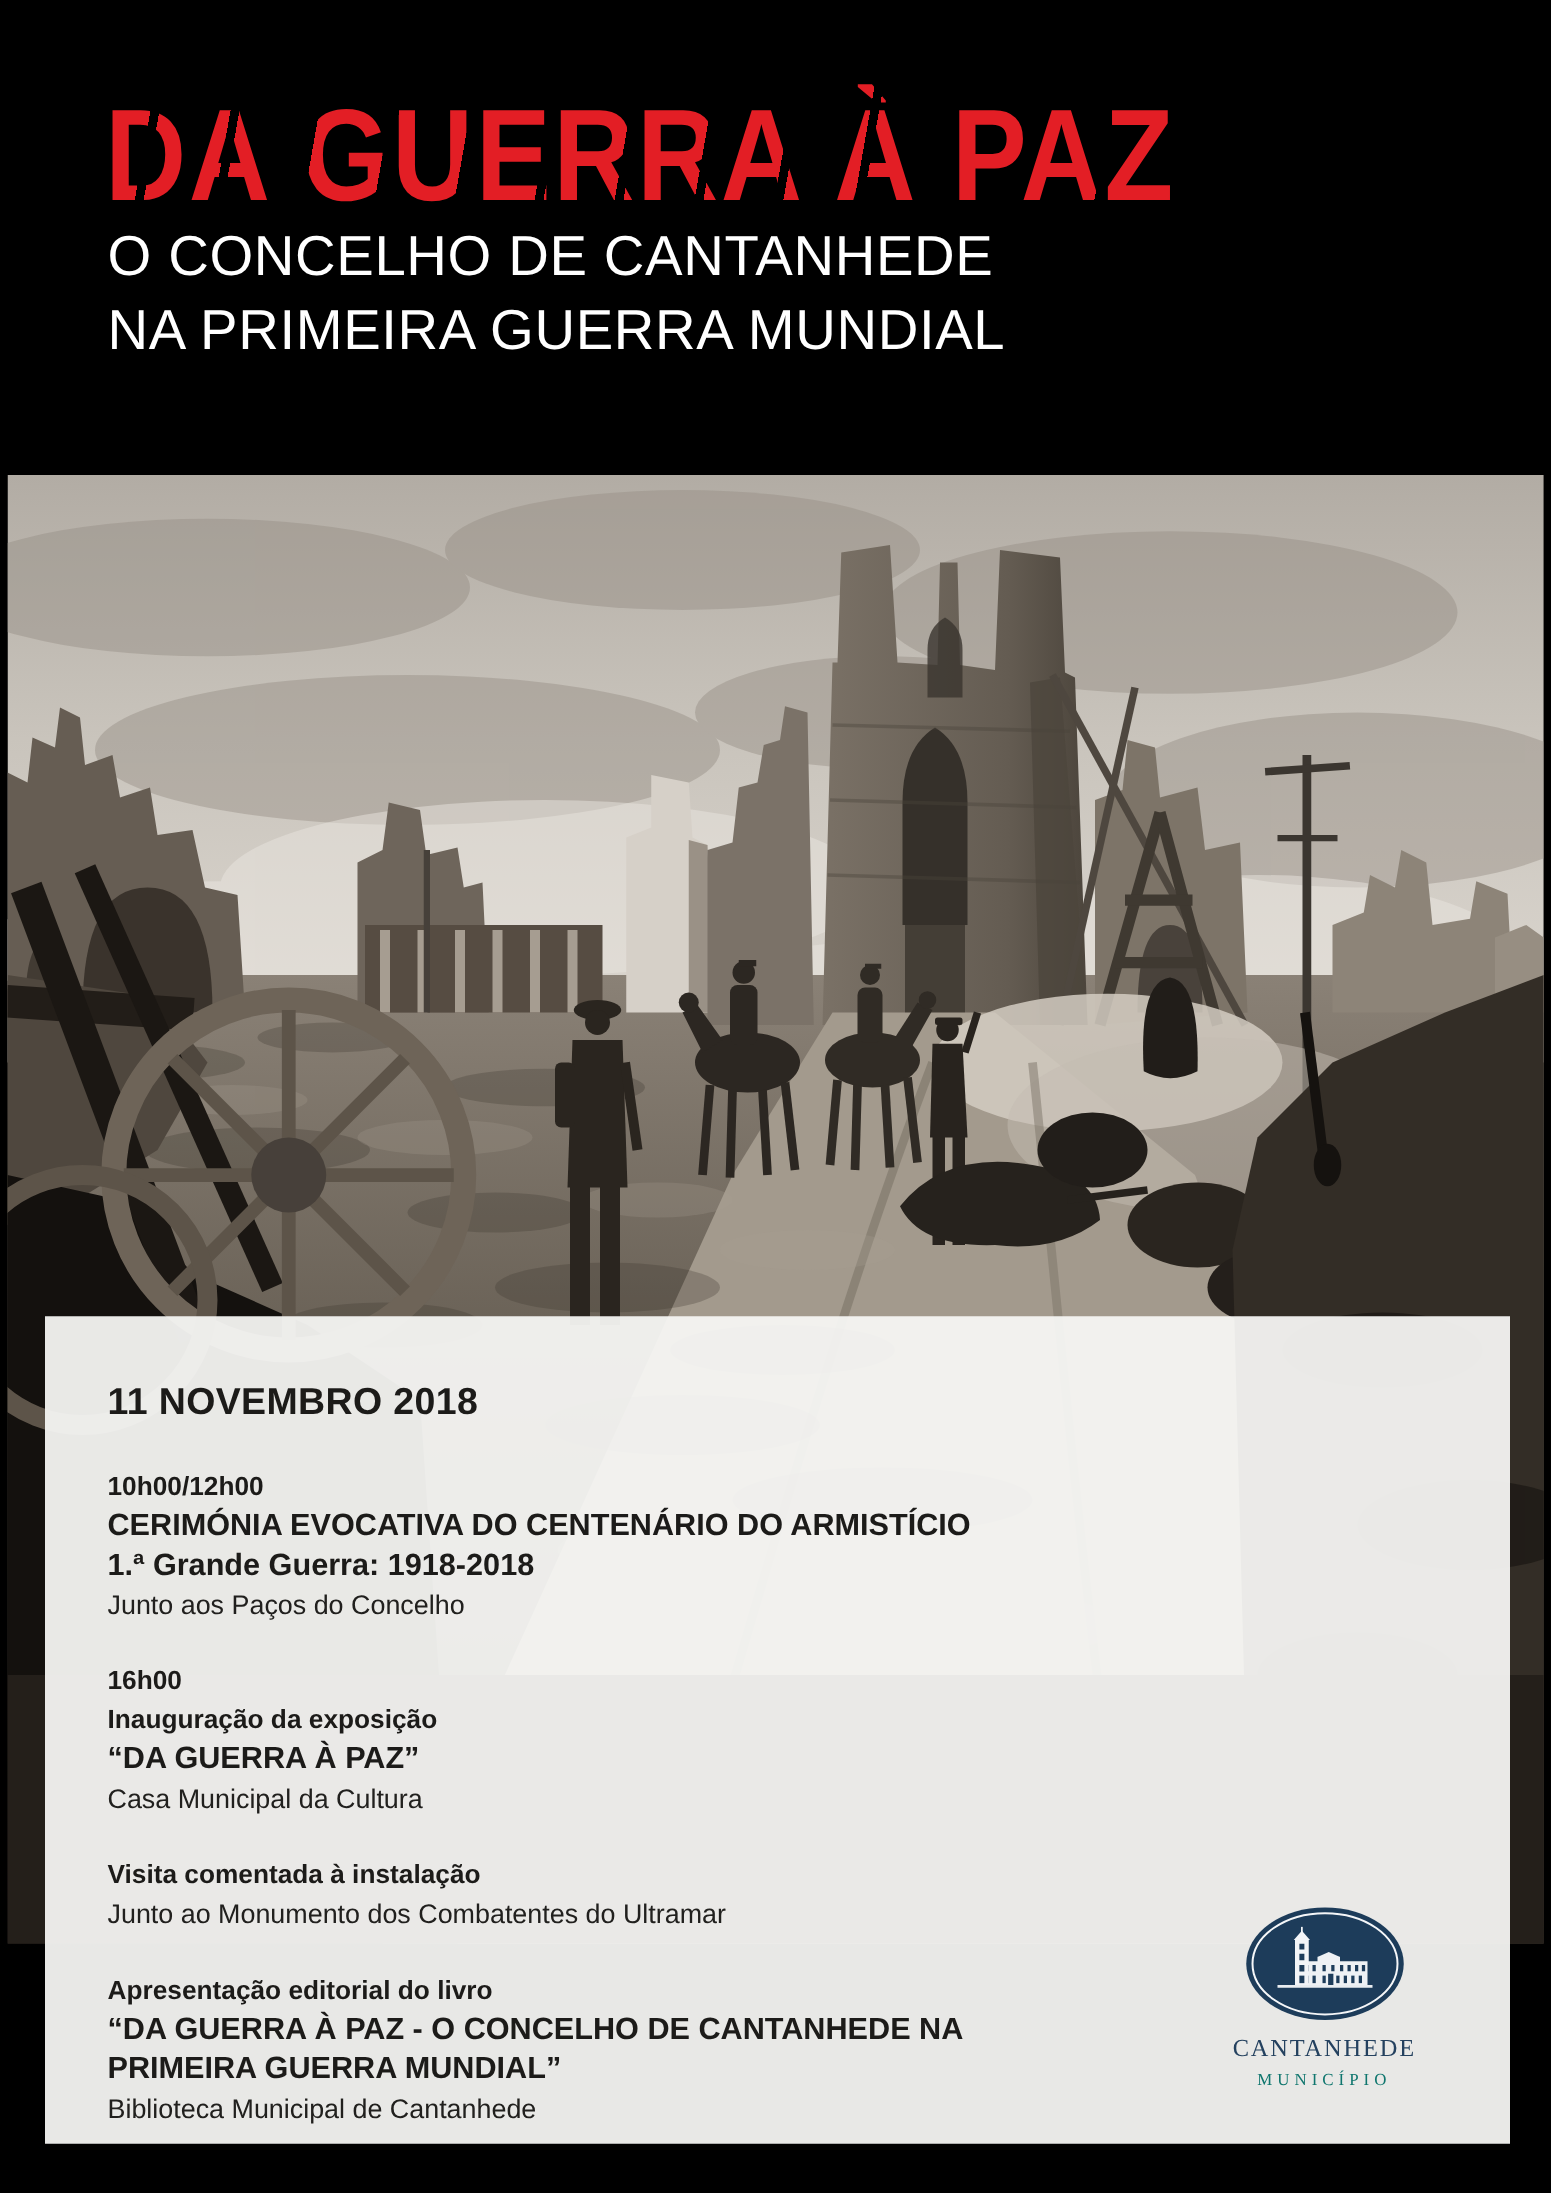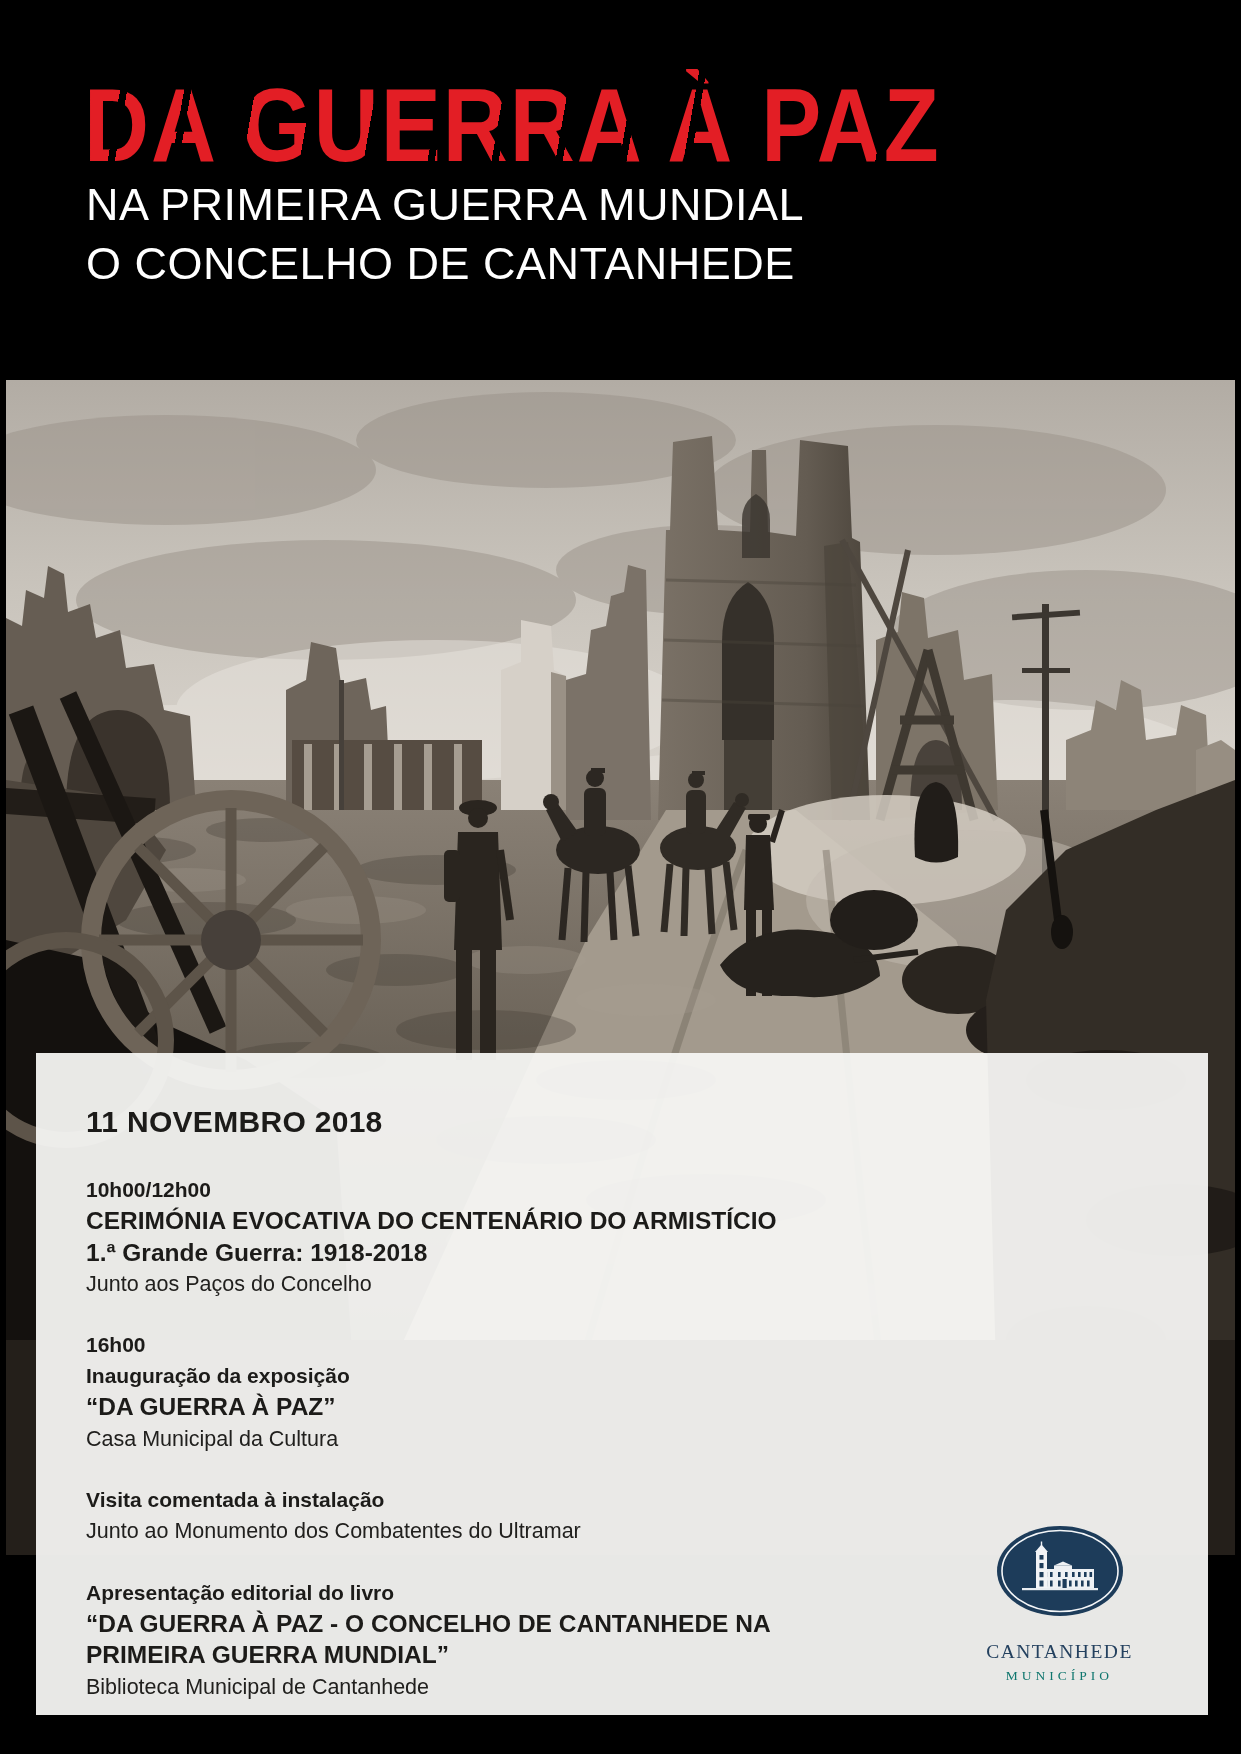--- a/index.html
+++ b/index.html
@@ -30,35 +30,35 @@
   .ev-lead{font-size:21px;font-weight:700;line-height:1.45;}
   .ev-title{font-size:24.5px;font-weight:700;line-height:1.28;}
   .ev-title.w760{max-width:760px;}
   .ev-title.w700{max-width:700px;}
   .ev-venue{font-size:21.5px;font-weight:400;line-height:1.5;color:#21201e;}
 
   
   .logo{position:absolute;left:936px;top:472px;width:175px;text-align:center;}
   .logo .crest{display:block;margin:0 auto;}
   .logo .muni-name{font-family:"Liberation Serif", serif;font-size:19.5px;color:#24415f;
-        letter-spacing:1.5px;margin-top:24px;}
+        letter-spacing:1.5px;margin-top:12px;}
   .logo .muni-label{font-family:"Liberation Serif", serif;font-size:13.5px;color:#0f766e;
         letter-spacing:4px;margin-top:5px;}
 </style>
 </head>
 <body>
 
 <div class="poster">
 
   <div class="hdr">
     <div class="title">DA GUERRA À PAZ</div>
     <div class="title-cuts"></div>
     <div class="subtitle">
+      <div>O CONCELHO DE CANTANHEDE</div>
       <div>NA PRIMEIRA GUERRA MUNDIAL</div>
-      <div>O CONCELHO DE CANTANHEDE</div>
     </div>
   </div>
 
   <div class="photo">
     <svg viewBox="0 0 1229 1175" preserveAspectRatio="none">
       <defs>
         <linearGradient id="sky" x1="0" y1="0" x2="0" y2="1">
           <stop offset="0" stop-color="#b2aca4"></stop>
             <stop offset=".45" stop-color="#c9c4bc"></stop>
           <stop offset="1" stop-color="#ded9d2"></stop>

